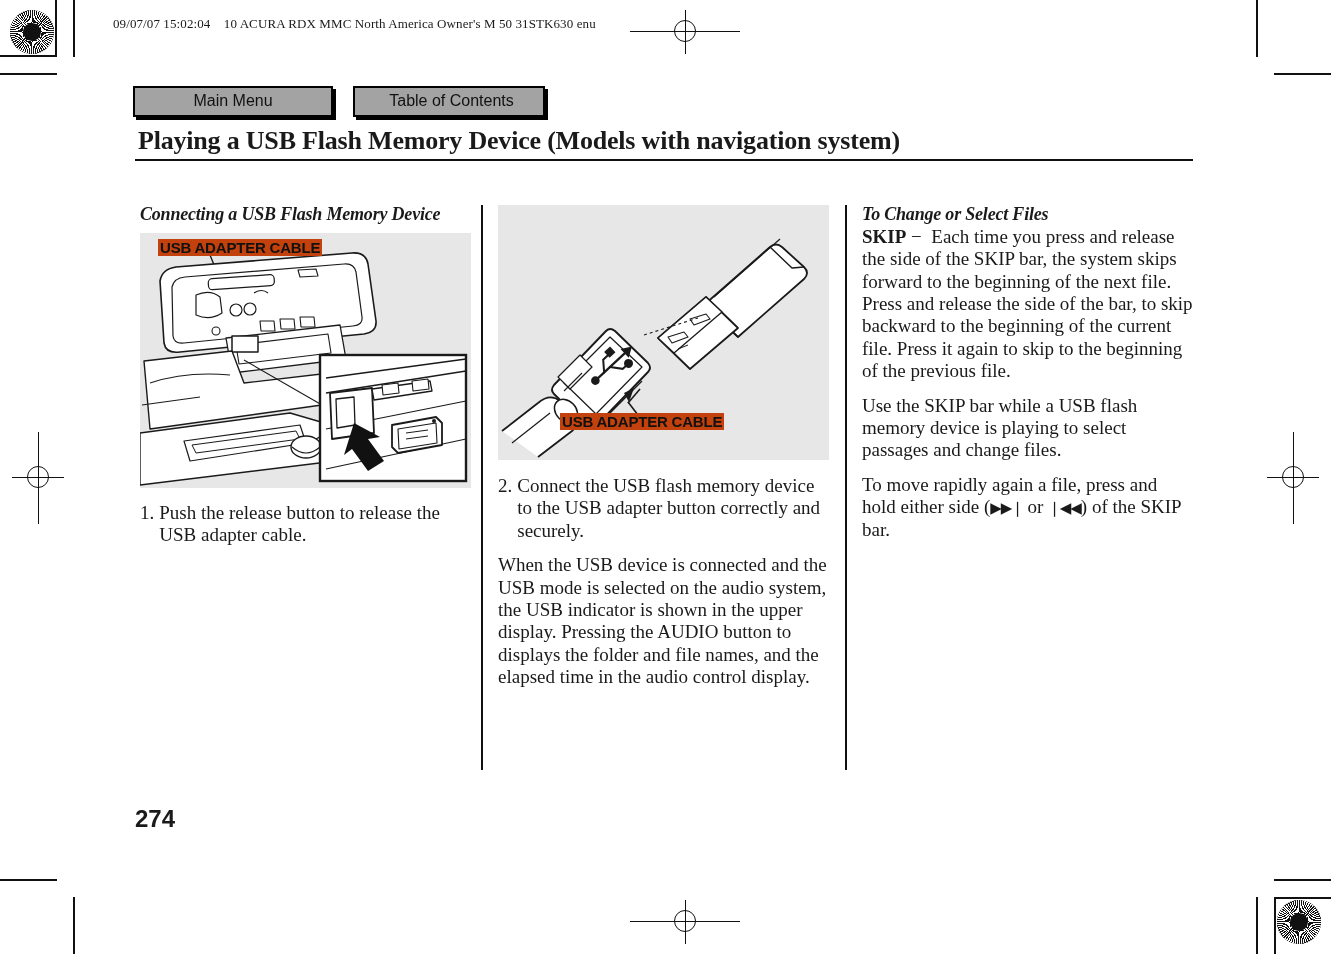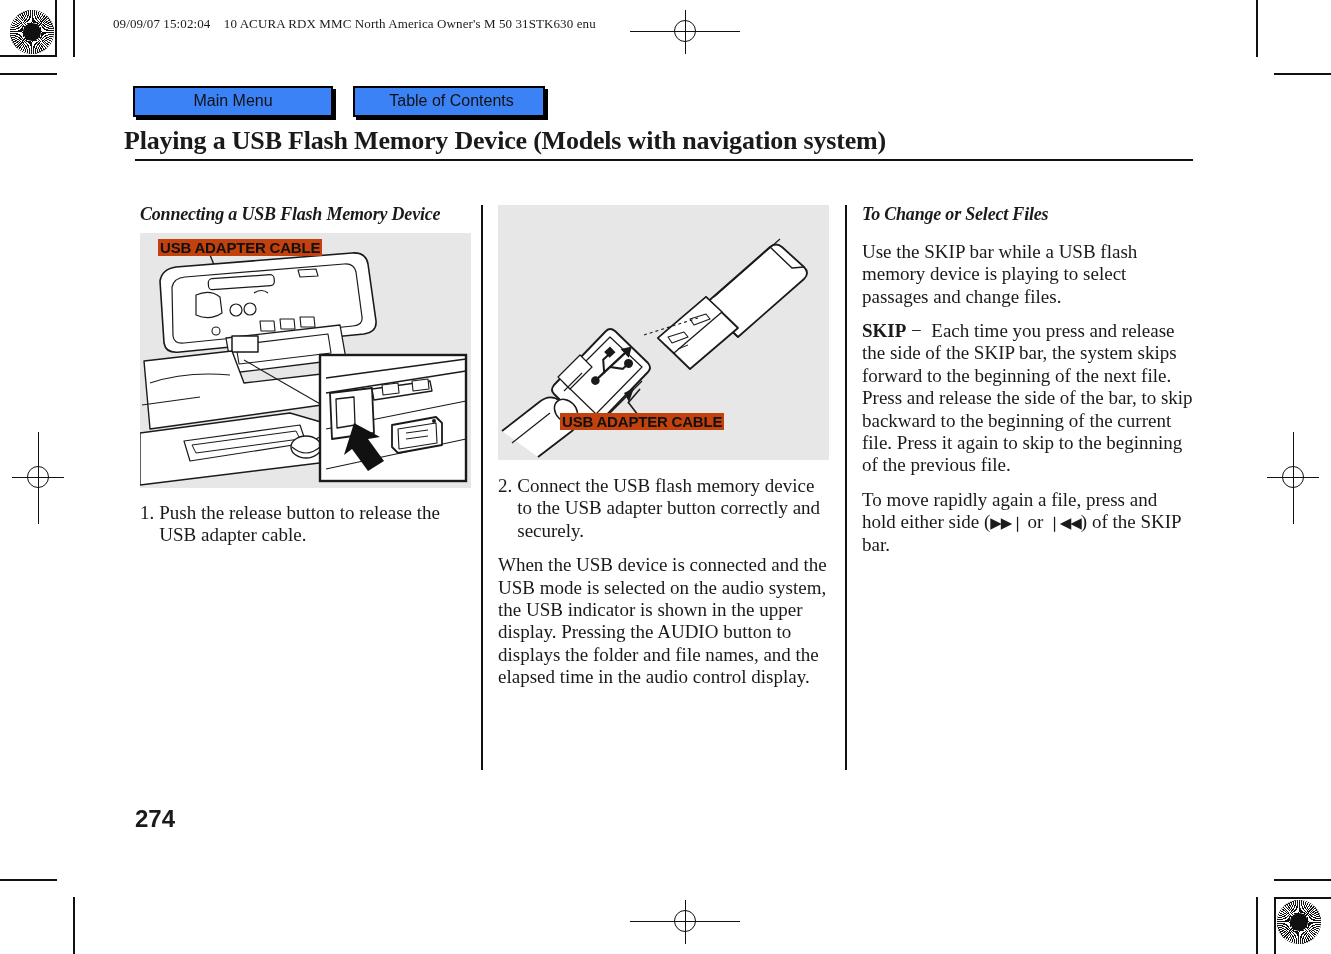--- a/index.html
+++ b/index.html
@@ -42,34 +42,34 @@
     font-size: 13px; letter-spacing: .1px;
     white-space: pre;
     font-family: "Liberation Serif", serif;
   }
 
   
   .navbar { position: absolute; left: 133px; top: 86px; display: flex; gap: 20px; }
   .nav-btn {
     font-family: "Liberation Sans", sans-serif;
     font-size: 16px; color: #111;
-    background: #3b82f6;
+    background: #a3a3a3;
     border: 2px solid #000;
     box-shadow: 3px 3px 0 0 #000;
     padding: 4px 16px 5px 16px;
     text-align: center;
     cursor: pointer;
     line-height: 1.15;
   }
   .nav-btn.wide { min-width: 200px; }
   .nav-btn.wide2 { min-width: 192px; padding-left: 21px; }
 
   
   .page-title {
-    position: absolute; left: 124px; top: 126px;
+    position: absolute; left: 138px; top: 126px;
     font-size: 26px; font-weight: bold;
     font-family: "Liberation Serif", serif;
     letter-spacing: -.2px; white-space: nowrap;
   }
   .title-rule {
     position: absolute; left: 135px; top: 159px;
     width: 1058px; height: 2px; background: #111;
   }
 
   
@@ -83,21 +83,21 @@
   }
   .divider.d1 { left: 481px; }
   .divider.d2 { left: 845px; }
 
   h2.sub {
     margin: 0 0 2px 0;
     font-size: 18px; font-weight: bold; font-style: italic;
     font-family: "Liberation Serif", serif;
     line-height: 1.1; letter-spacing: -.2px;
   }
-  h2.sub.tight { margin-bottom: 16px; }
+  h2.sub.tight { margin-bottom: 1px; }
 
   p.body {
     margin: 0 0 12px 0;
     font-size: 19px; line-height: 1.18;
     font-family: "Liberation Serif", serif;
   }
   p.body:last-child { margin-bottom: 0; }
 
   .step {
     display: flex; gap: 5px;
@@ -171,21 +171,21 @@
   <div class="h" style="left:0; top:45px; width:52px;"></div>
   <div class="v" style="left:26px; top:0; height:92px;"></div>
   <div class="ring" style="left:15px; top:34px; width:22px; height:22px;"></div>
 </div>
 <div class="cross" style="left:1267px; top:432px; width:52px; height:92px;">
   <div class="h" style="left:0; top:45px; width:52px;"></div>
   <div class="v" style="left:26px; top:0; height:92px;"></div>
   <div class="ring" style="left:15px; top:34px; width:22px; height:22px;"></div>
 </div>
 
-<div class="doc-header">09/09/07 15:02:04    10 ACURA RDX MMC North America Owner's M 50 31STK630 enu</div>
+<div class="doc-header">09/07/07 15:02:04    10 ACURA RDX MMC North America Owner's M 50 31STK630 enu</div>
 
 <div class="navbar">
   <div class="nav-btn wide">Main Menu</div>
   <div class="nav-btn wide2">Table of Contents</div>
 </div>
 
 <div class="page-title">Playing a USB Flash Memory Device (Models with navigation system)</div>
 <div class="title-rule"></div>
 
 <div class="divider d1"></div>
@@ -316,24 +316,24 @@
   <div class="step" style="margin-top:15px;">
     <span class="num">2.</span>
     <span class="txt">Connect the USB flash memory device to the USB adapter button correctly and securely.</span>
   </div>
 
   <p class="body">When the USB device is connected and the USB mode is selected on the audio system, the USB indicator is shown in the upper display. Pressing the AUDIO button to displays the folder and file names, and the elapsed time in the audio control display.</p>
 </div>
 
 <div class="col col-right">
   <h2 class="sub tight">To Change or Select Files</h2>
-  <p class="body">Use the SKIP bar while a USB flash memory device is playing to select passages and change files.</p>
-
   <p class="body">
     <span class="kw">SKIP</span><span>&nbsp;</span><span>−</span><span>&nbsp;&nbsp;</span><span>Each time you press and release the side of the SKIP bar, the system skips forward to the beginning of the next file. Press and release the side of the bar, to skip backward to the beginning of the current file. Press it again to skip to the beginning of the previous file.</span>
   </p>
 
+  <p class="body">Use the SKIP bar while a USB flash memory device is playing to select passages and change files.</p>
+
   <p class="body">
     <span>To move rapidly again a file, press and hold either side (</span><span class="skip-ico">▶▶❘</span><span> or </span><span class="skip-ico">❘◀◀</span><span>) of the SKIP bar.</span>
   </p>
 </div>
 
 <div class="page-num">274</div>
 
 </body></html>

